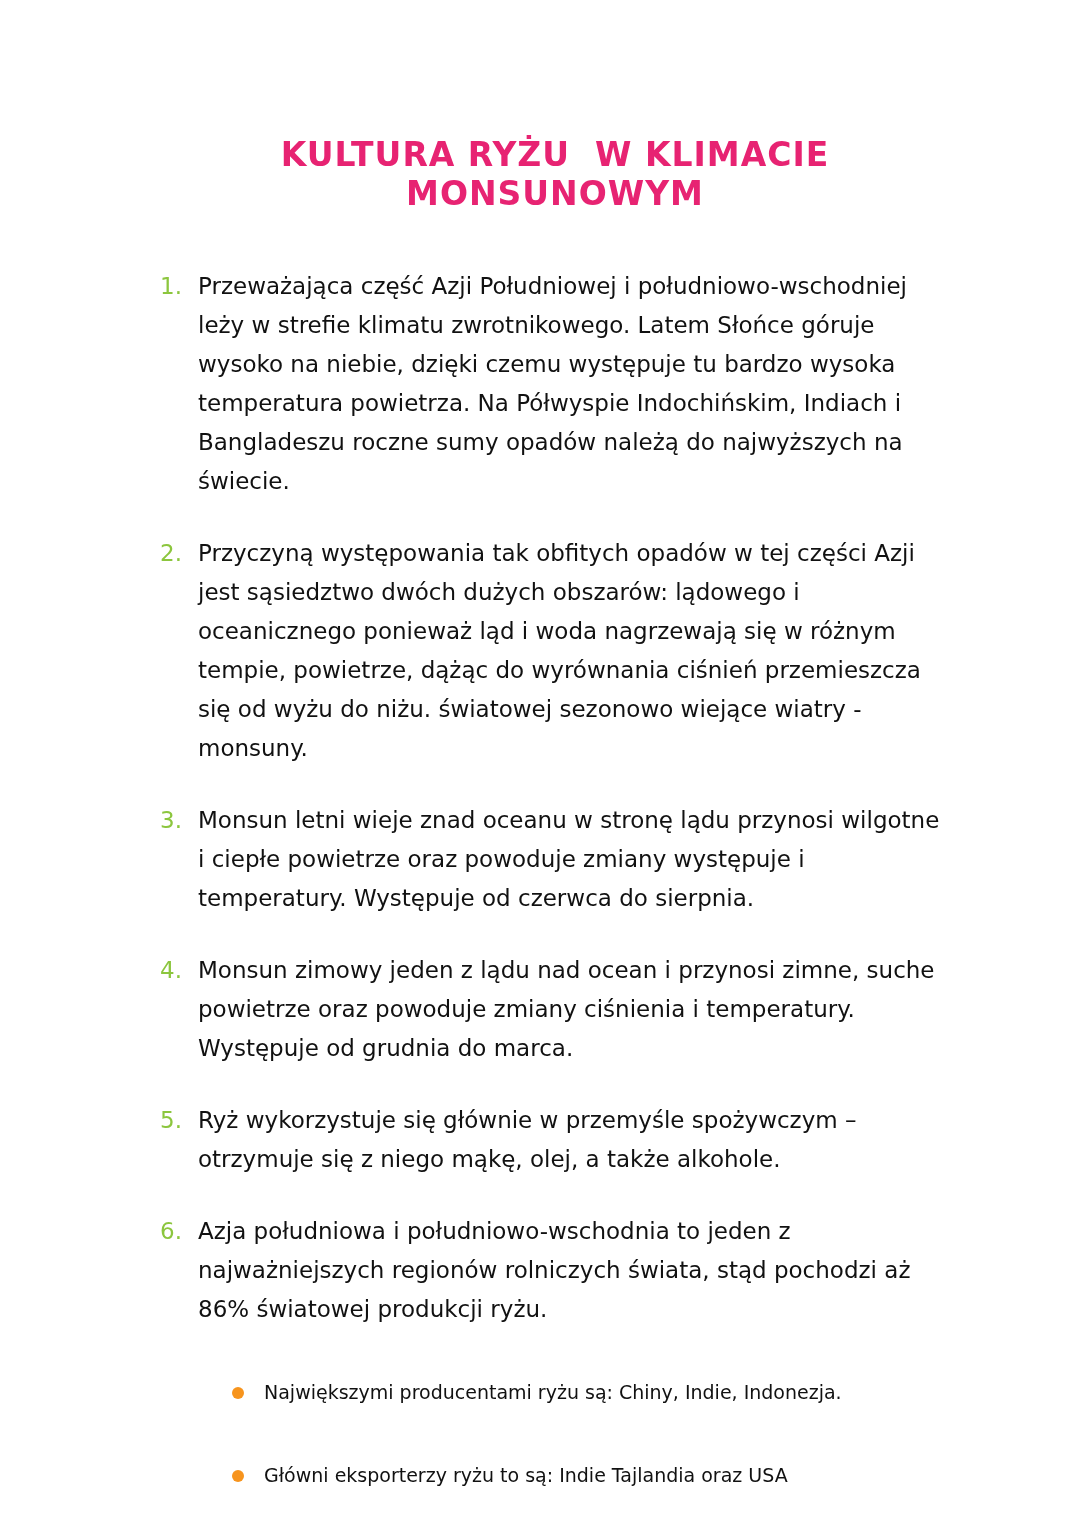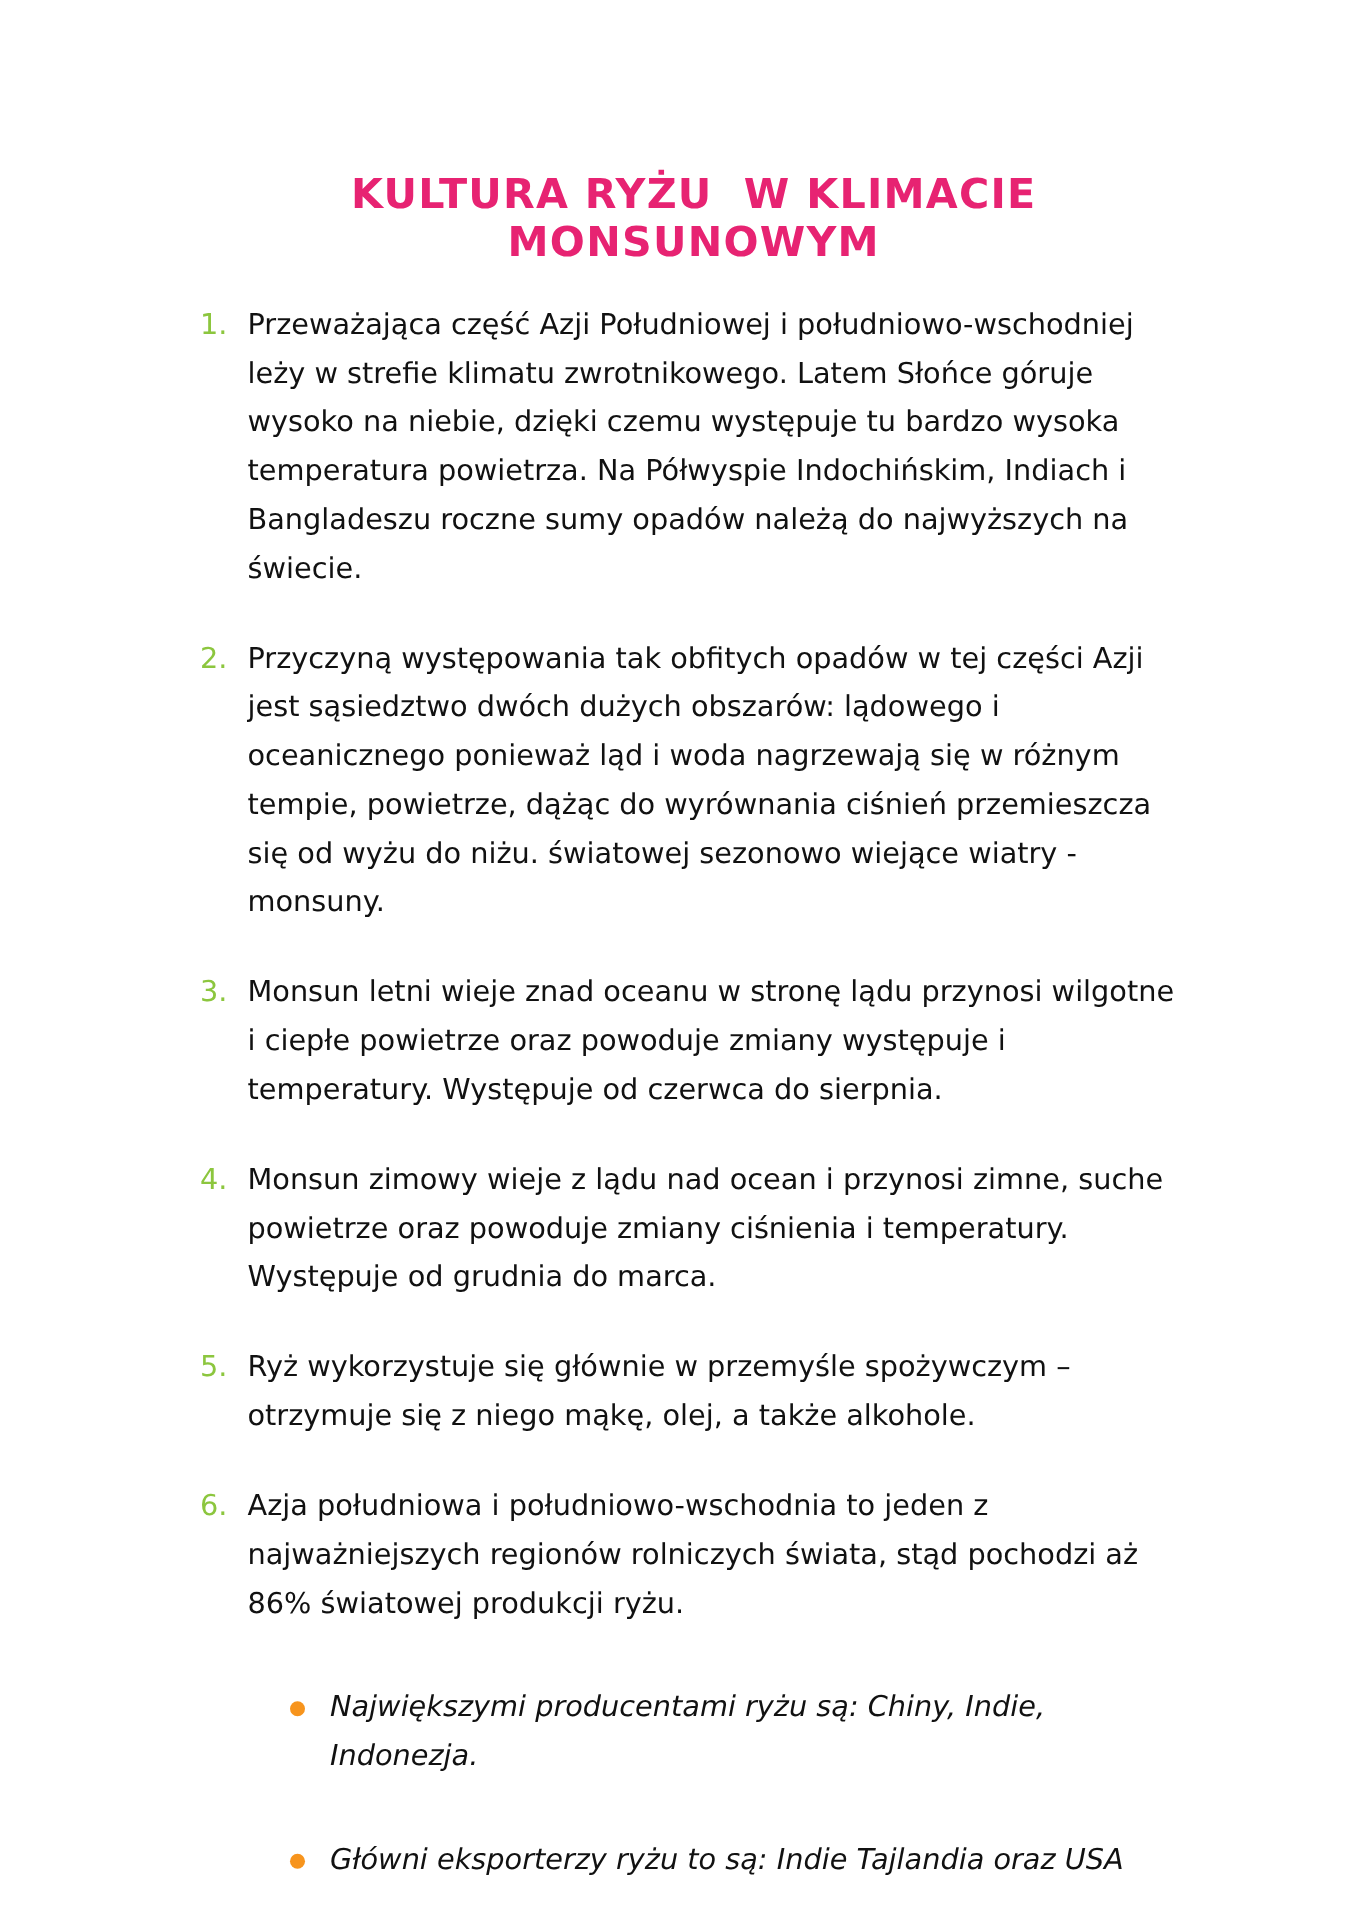--- a/index.html
+++ b/index.html
@@ -23,21 +23,21 @@
   .content{
     padding:135px 130px 0 160px;
   }
   .title{
     color:var(--title-color);
     font-size:33px;
     font-weight:bold;
     letter-spacing:1px;
     text-align:center;
     white-space:pre-wrap;
-    margin-bottom:28px;
+    margin-bottom:54px;
   }
   .numbered-item{
     display:flex;
     align-items:flex-start;
     margin-bottom:33px;
   }
   .item-number{
     flex:0 0 38px;
     color:var(--number-color);
     font-size:23px;
@@ -56,23 +56,22 @@
   }
   .bullet-dot{
     flex:0 0 auto;
     width:12px;
     height:12px;
     border-radius:50%;
     background:var(--bullet-color);
     margin:14px 20px 0 0;
   }
   .bullet-text{
-    font-size:23px;
+    font-size:19px;
     line-height:39px;
-    font-style:italic;
   }
 </style>
 </head>
 <body>
 
 <div class="page">
   <div class="content">
 
     <div class="title">KULTURA RYŻU  W KLIMACIE MONSUNOWYM</div>
 
@@ -86,21 +85,21 @@
       <div class="item-text">Przyczyną występowania tak obfitych opadów w tej części Azji jest sąsiedztwo dwóch dużych obszarów: lądowego i oceanicznego ponieważ ląd i woda nagrzewają się w różnym tempie, powietrze, dążąc do wyrównania ciśnień przemieszcza się od wyżu do niżu. światowej sezonowo wiejące wiatry - monsuny.</div>
     </div>
 
     <div class="numbered-item">
       <div class="item-number">3.</div>
       <div class="item-text">Monsun letni wieje znad oceanu w stronę lądu przynosi wilgotne i ciepłe powietrze oraz powoduje zmiany występuje i temperatury. Występuje od czerwca do sierpnia.</div>
     </div>
 
     <div class="numbered-item">
       <div class="item-number">4.</div>
-      <div class="item-text">Monsun zimowy wieje z lądu nad ocean i przynosi zimne, suche powietrze oraz powoduje zmiany ciśnienia i temperatury. Występuje od grudnia do marca.</div>
+      <div class="item-text">Monsun zimowy jeden z lądu nad ocean i przynosi zimne, suche powietrze oraz powoduje zmiany ciśnienia i temperatury. Występuje od grudnia do marca.</div>
     </div>
 
     <div class="numbered-item">
       <div class="item-number">5.</div>
       <div class="item-text">Ryż wykorzystuje się głównie w przemyśle spożywczym – otrzymuje się z niego mąkę, olej, a także alkohole.</div>
     </div>
 
     <div class="numbered-item">
       <div class="item-number">6.</div>
       <div class="item-text">Azja południowa i południowo-wschodnia to jeden z najważniejszych regionów rolniczych świata, stąd pochodzi aż 86% światowej produkcji ryżu.</div>

